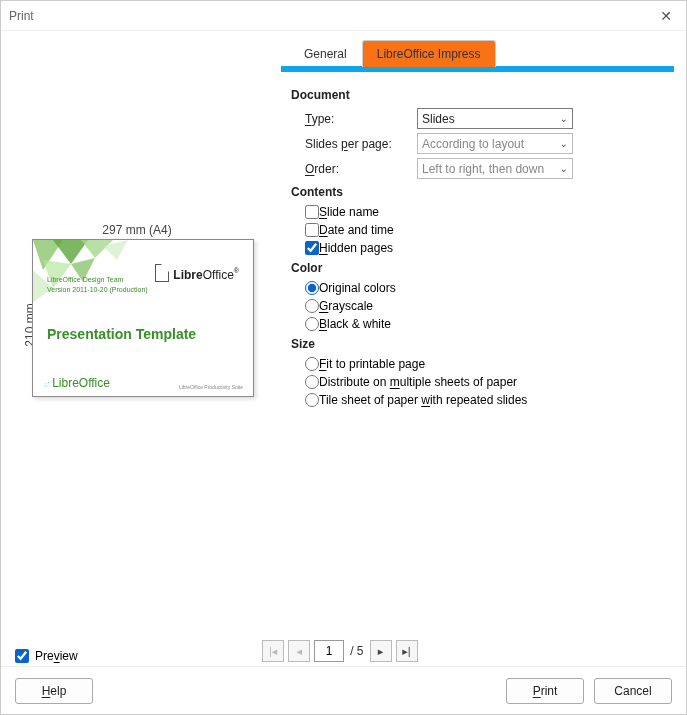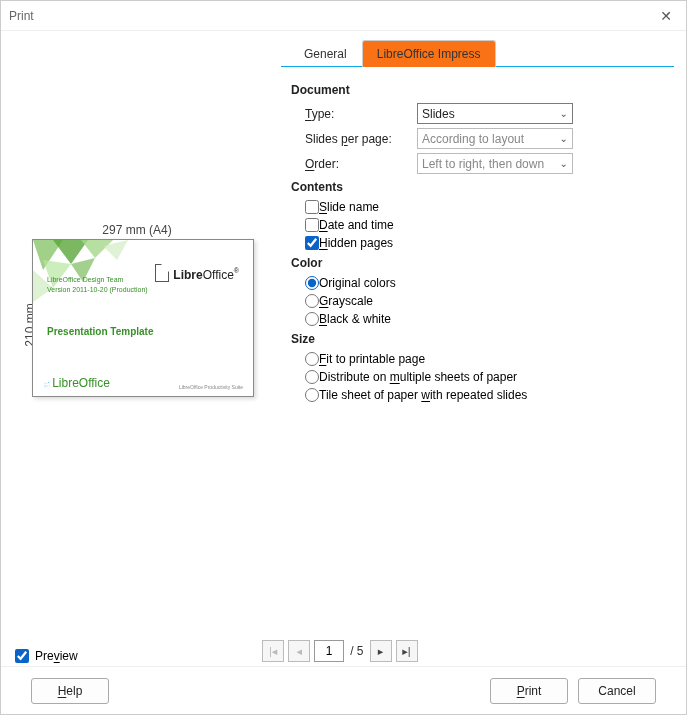--- a/index.html
+++ b/index.html
@@ -14,45 +14,45 @@
 .dim-left { position: absolute; left: -42px; top: 50%; transform: rotate(-90deg); transform-origin: center; color: #444; width: 80px; text-align: center; }
 .page { width: 222px; height: 158px; background: #fff; border: 1px solid #8a8a8a; box-shadow: 2px 2px 4px rgba(0,0,0,0.15); position: relative; overflow: hidden; }
 .page::after { content: ""; position: absolute; right: -2px; bottom: -2px; width: 100%; height: 100%; border-right: 1px solid #bbb; border-bottom: 1px solid #bbb; pointer-events: none; }
 .logo-area { position: absolute; right: 14px; top: 24px; display: flex; align-items: center; gap: 4px; }
 .logo-doc { width: 14px; height: 18px; background: #fff; border: 1px solid #555; position: relative; }
 .logo-doc::after { content: ""; position: absolute; right: -1px; top: -1px; border: 4px solid transparent; border-right-color: #fff; border-top-color: #fff; }
 .logo-text { font-size: 15px; color: #222; font-weight: 400; }
 .logo-text b { font-weight: 600; }
 .slide-line1 { position: absolute; left: 14px; top: 36px; font-size: 7px; color: #389029; }
 .slide-line2 { position: absolute; left: 14px; top: 46px; font-size: 7px; color: #389029; }
-.slide-title { position: absolute; left: 14px; top: 86px; font-size: 10px; color: #389029; font-weight: 600; }
+.slide-title { position: absolute; left: 14px; top: 86px; font-size: 14px; color: #389029; font-weight: 600; }
 .slide-footer-l { position: absolute; left: 10px; bottom: 6px; font-size: 6px; color: #389029; }
 .slide-footer-r { position: absolute; right: 10px; bottom: 6px; font-size: 5px; color: #888; }
 .right { flex: 1; display: flex; flex-direction: column; }
-.tabs { display: flex; padding-left: 8px; border-bottom: 1px solid #0ea5e9; }
+.tabs { display: flex; padding-left: 8px; border-bottom: 6px solid #0ea5e9; }
 .tab { padding: 6px 14px; border: 1px solid transparent; border-bottom: none; position: relative; top: 1px; cursor: pointer; color: #333; }
 .tab.active { border-color: #ccc; background: #f97316; border-radius: 3px 3px 0 0; }
 .panel { flex: 1; padding: 10px 10px; }
 .sect-head { font-weight: 600; color: #222; margin: 6px 0 6px 0; }
 .row { display: flex; align-items: center; margin: 4px 0; padding-left: 14px; gap: 22px; }
 .lbl { width: 90px; color: #222; }
 .sel { flex: 0 0 156px; height: 21px; border: 1px solid #7a7a7a; background: #fff; display: flex; align-items: center; padding: 0 4px; color: #222; position: relative; }
 .sel.disabled { color: #888; border-color: #bbb; }
 .sel .chev { margin-left: auto; font-size: 10px; color: #555; }
 .chk-row, .rad-row { display: flex; align-items: center; margin: 4px 0 4px 14px; }
 input[type=checkbox], input[type=radio] { width: 14px; height: 14px; margin: 0; accent-color: #0a63c9; }
 .u { text-decoration: underline; text-decoration-thickness: 1px; text-underline-offset: 2px; }
 .bottombar1 { height: 30px; display: flex; align-items: center; padding: 0 14px; gap: 6px; }
 .bottombar1 .chk { display: flex; align-items: flex-start; gap: 6px; margin-top: 9px; }
 .nav { margin-left: auto; display: flex; align-items: center; gap: 4px; margin-right: auto; position: relative; left: -38px; }
 .navbtn { width: 22px; height: 22px; border: 1px solid #bbb; background: #f6f6f6; display: flex; align-items: center; justify-content: center; cursor: pointer; color: #444; font-size: 11px; }
 .navbtn.disabled { color: #bbb; }
 .pageinput { width: 30px; height: 22px; border: 1px solid #999; text-align: center; }
 .pagecount { color: #333; padding: 0 2px; }
-.footer { height: 48px; border-top: 1px solid #eee; display: flex; align-items: center; padding: 0 30px; gap: 10px; }
+.footer { height: 48px; border-top: 1px solid #eee; display: flex; align-items: center; padding: 0 14px; gap: 10px; }
 .btn { min-width: 78px; height: 26px; border: 1px solid #aaa; background: #fdfdfd; border-radius: 3px; display: flex; align-items: center; justify-content: center; cursor: pointer; color: #222; }
 .spacer { flex: 1; }
 svg.tri { position: absolute; }
 </style>
 </head>
 <body>
 
 <div class="titlebar">
   <span class="title">Print</span>
   <span class="close">✕</span>

